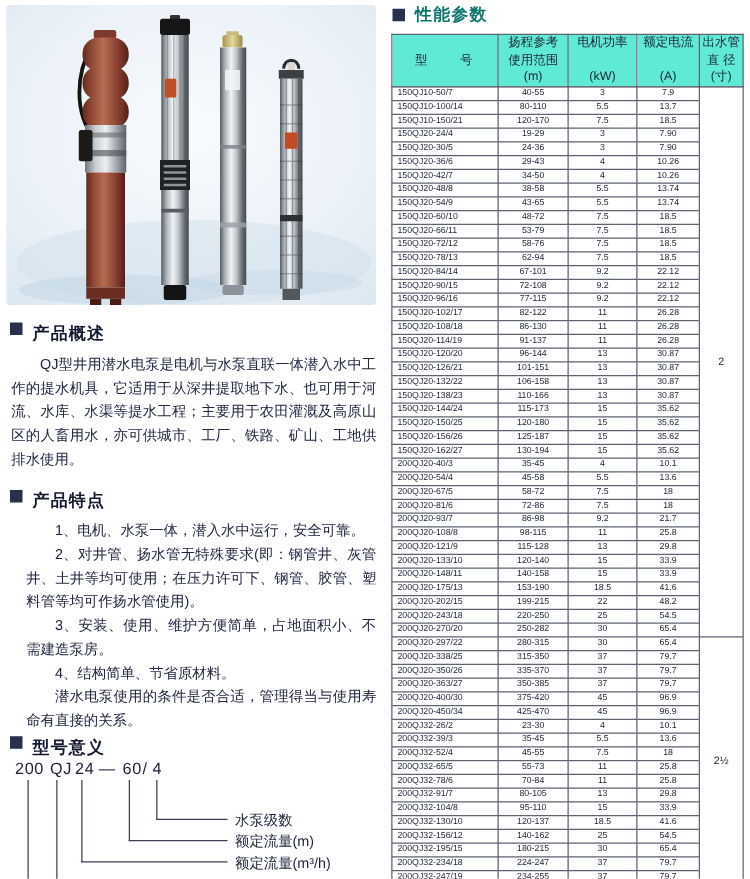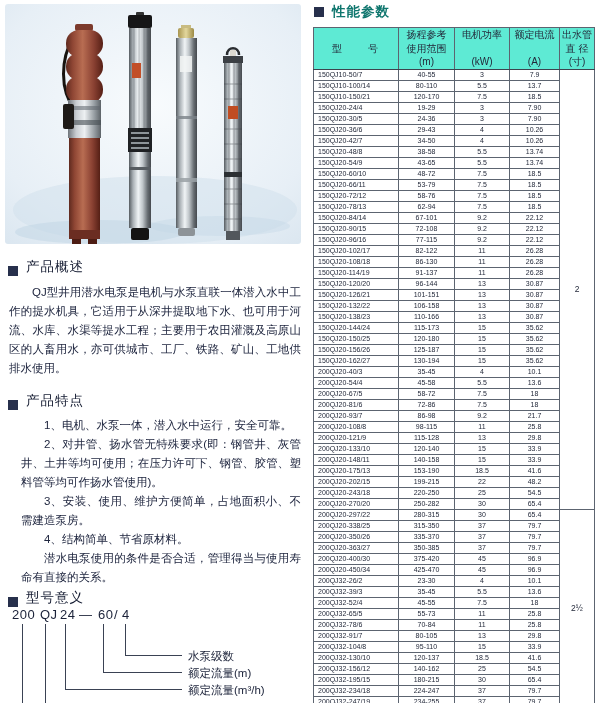--- a/index.html
+++ b/index.html
@@ -4,22 +4,22 @@
 <style>
   * { margin:0; padding:0; box-sizing:border-box; }
   html,body { width:600px; height:703px; background:#ffffff; overflow:hidden;
               font-family:"Liberation Sans", sans-serif; color:#1c2336; }
   .page { position:relative; width:600px; height:703px; background:#fff; }
 
   
   .left-col { position:absolute; left:0; top:0; width:310px; height:703px; }
   .photo-wrap { position:absolute; left:5px; top:4px; width:296px; height:240px; }
 
-  .sec-head { display:flex; align-items:flex-end; gap:8px; margin:10px 8px 0 8px;
-              font-size:13.5px; font-weight:normal; color:#131a30; letter-spacing:1px; }
+  .sec-head { display:flex; align-items:flex-start; gap:8px; margin:10px 8px 0 8px;
+              font-size:13.5px; font-weight:bold; color:#131a30; letter-spacing:1px; }
   .sec-head .bullet { width:10px; height:10px; background:#27304c; flex:0 0 auto; }
 
   .body-text { margin:7px 9px 0 9px; font-size:11.5px; line-height:19px;
                text-align:justify; color:#202740; }
   .indent { text-indent:2em; }
   .feat-p { margin:0 9px; font-size:11.5px; line-height:19px; text-align:justify;
             text-indent:2em; color:#202740; }
 
   
   .model-diagram { position:relative; margin-left:0; width:300px; height:122px; }

